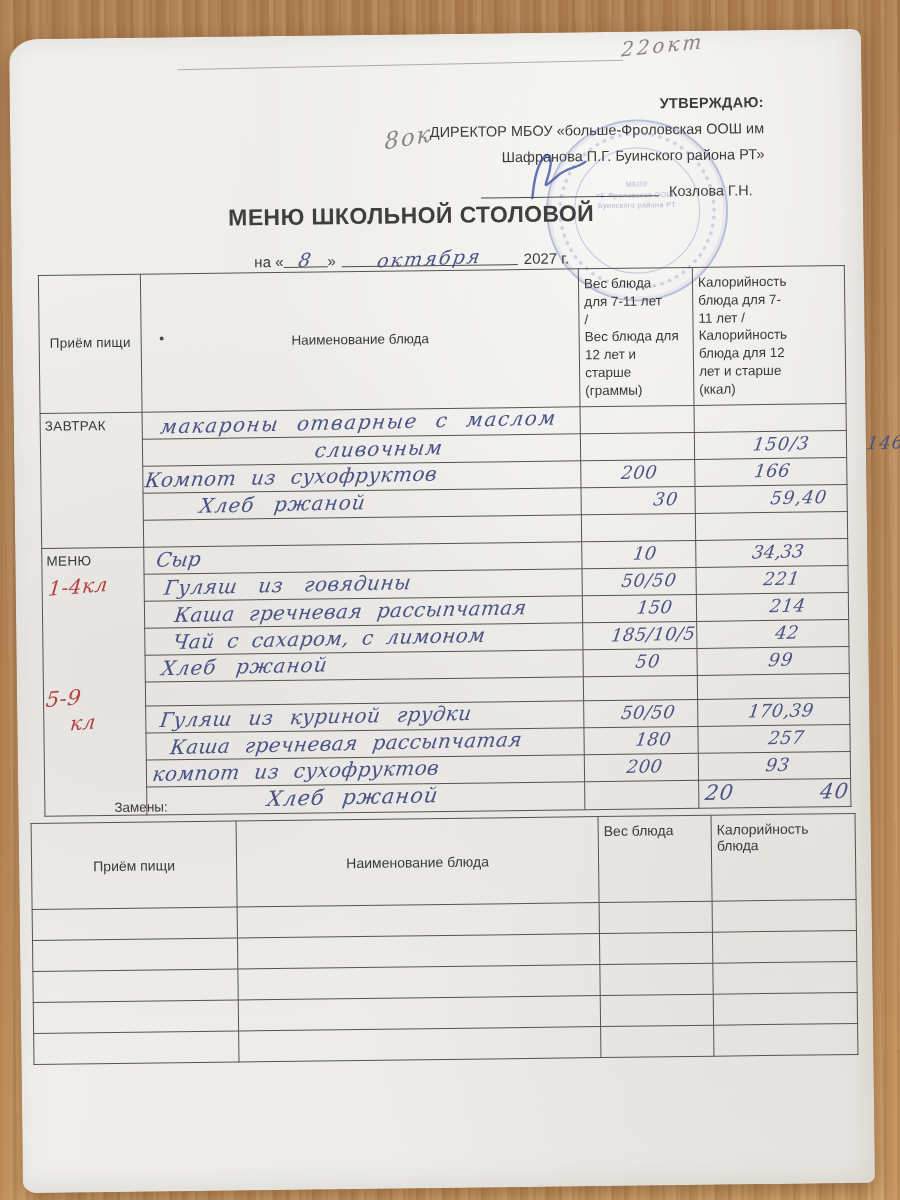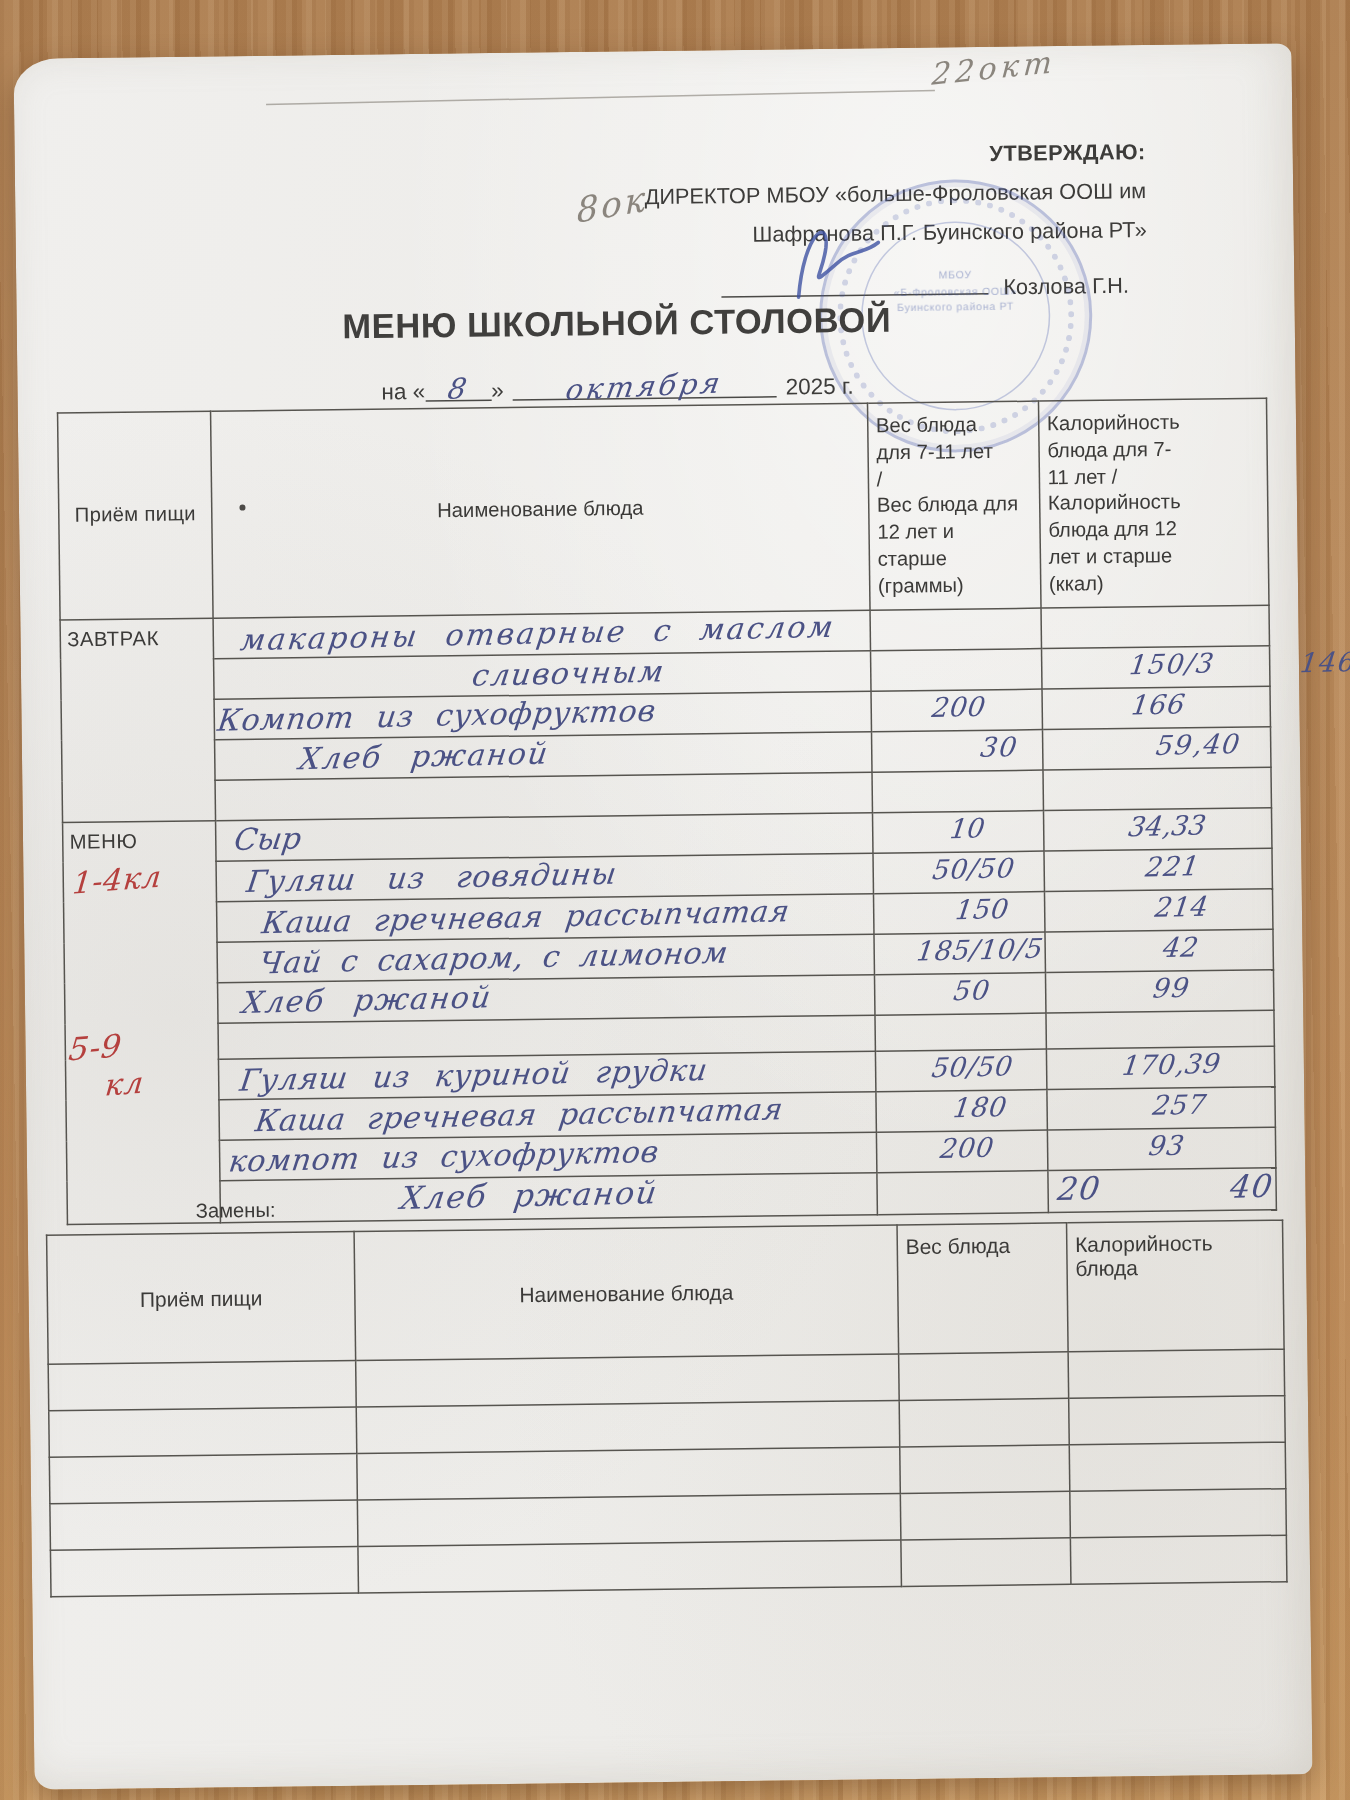--- a/index.html
+++ b/index.html
@@ -78,21 +78,21 @@
   .r-l3 .hw{margin-left:28px;word-spacing:6px;letter-spacing:0.4px;}
   .r-l4 .hw{margin-left:16px;word-spacing:12px;letter-spacing:1px;}
   .r-l6 .hw{margin-left:14px;word-spacing:10px;letter-spacing:0.4px;}
   .r-l7 .hw{margin-left:24px;word-spacing:8px;letter-spacing:0.4px;}
   .r-l8 .hw{margin-left:6px;word-spacing:8px;letter-spacing:0.4px;}
   .r-l9 .hw{margin-left:120px;font-size:21px;word-spacing:10px;letter-spacing:1px;}
   .grade1{position:absolute;left:6px;top:26px;font-size:20px;}
   .grade2a{position:absolute;left:2px;top:138px;font-size:21px;}
   .grade2b{position:absolute;left:26px;top:162px;font-size:20px;}
   
-  .zameny-label{left:112px;top:762px;font-size:13.5px;color:#3b3a38;}
+  .zameny-label{left:96px;top:762px;font-size:13.5px;color:#3b3a38;}
   .t-rep{left:12px;top:784px;}
   .t-rep td{font-size:14px;color:#3b3a38;}
   .t-rep .c-mid{vertical-align:middle;text-align:center;}
   .rep-empty td{height:30px;}
 </style>
 </head>
 <body>
 
 <div class="desk"></div>
 
@@ -116,21 +116,21 @@
   </svg>
 
   <div class="abs stamp">
     <div class="stamp-ring"></div>
     <div class="stamp-inner"></div>
     <div class="stamp-text">МБОУ<br>«Б-Фроловская ООШ»<br>Буинского района РТ</div>
   </div>
 
   <div class="abs doc-title">МЕНЮ ШКОЛЬНОЙ СТОЛОВОЙ</div>
   <div class="abs date-row">
-    <span>на «</span><span class="u-short"><span class="hw">8</span></span><span>»</span><span class="u-long"><span class="hw">октября</span></span><span>2025 г.</span>
+    <span>на «</span><span class="u-short"><span class="hw">8</span></span><span>»</span><span class="u-long"><span class="hw">октября</span></span><span>2027 г.</span>
   </div>
 
   <table class="abs t-main" style="width:806px;">
     <colgroup>
         <col style="width:102px">
         <col style="width:438px">
         <col style="width:114px">
         <col style="width:152px">
       </colgroup>
     <tbody>

